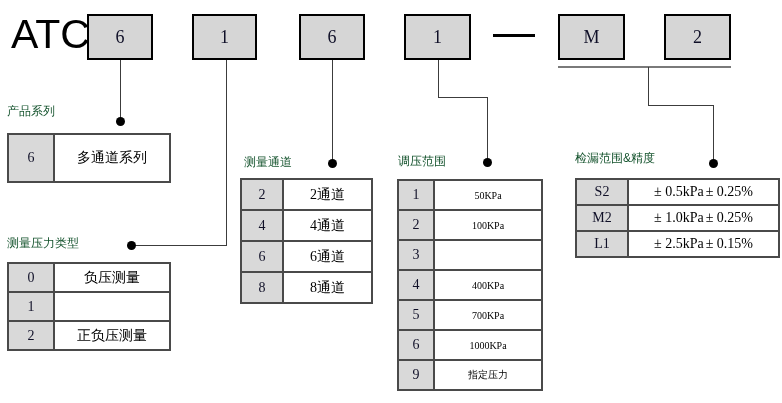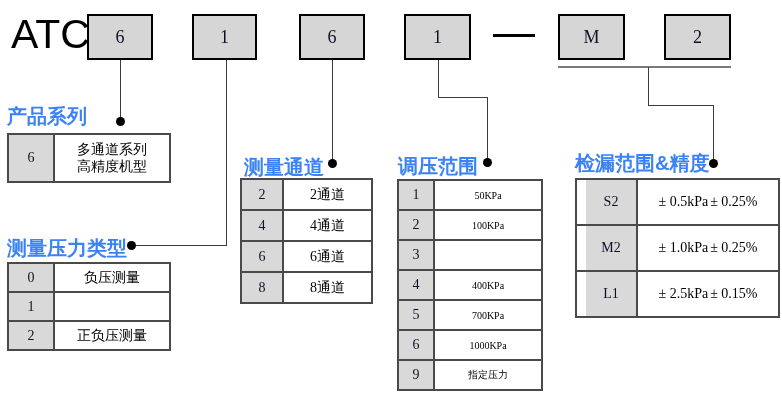--- a/index.html
+++ b/index.html
@@ -22,21 +22,21 @@
   .bx4{left:404px;width:67px;} .bx5{left:558px;width:67px;} .bx6{left:664px;width:67px;}
   .dash-sep {
     position:absolute; left:493px; top:34px; width:42px; height:3px; background:#000;
   }
   .vline, .hline { position:absolute; background:#3c3c3c; }
   .vline { width:1px; } .hline { height:1px; }
   .underline-m2 { position:absolute; left:558px; top:66px; width:173px; height:2px; background:#7a7a7a; }
   .bullet { position:absolute; width:9px; height:9px; border-radius:50%; background:#000; }
   .sec-heading {
     position:absolute; font-family:"Liberation Sans","DejaVu Sans",sans-serif;
-    font-weight:bold; font-size:20px; color:#3b82f6; white-space:nowrap;
+    font-weight:normal; font-size:12px; color:#14532d; white-space:nowrap;
   }
   .tbl {
     position:absolute; box-sizing:border-box; background:#fff;
     border:2px solid #4a4a4a;
   }
   .tbl-row { display:flex; border-top:2px solid #4a4a4a; }
   .tbl-row:first-child { border-top:none; }
   .code-cell {
     box-sizing:border-box; background:#d9d9d9; border-right:2px solid #4a4a4a;
     display:flex; align-items:center; justify-content:center;
@@ -44,21 +44,21 @@
   }
   .desc-cell {
     flex:1 1 auto; display:flex; align-items:center; justify-content:center;
     font-size:14px; color:#000; text-align:center;
   }
   .desc-col { flex-direction:column; line-height:1.25; }
   .t1{left:7px;top:133px;width:164px;} .t1 .tbl-row{height:46px;} .t1 .code-cell{width:46px;}
   .t2{left:7px;top:262px;width:164px;} .t2 .tbl-row{height:27px;} .t2 .code-cell{width:46px;}
   .t3{left:240px;top:178px;width:133px;} .t3 .tbl-row{height:29px;} .t3 .code-cell{width:42px;}
   .t4{left:397px;top:179px;width:146px;} .t4 .tbl-row{height:28px;} .t4 .code-cell{width:36px;} .t4 .desc-cell{font-size:10px;}
-  .t5{left:575px;top:178px;width:205px;} .t5 .tbl-row{height:44px;padding-left:9px;} .t5 .code-cell{width:52px;}
+  .t5{left:575px;top:178px;width:205px;} .t5 .tbl-row{height:24px;} .t5 .code-cell{width:52px;}
   .t5 .desc-cell{gap:2px;}
 </style>
 </head>
 <body>
 
 <div id="canvas">
 
   <div class="atc-logo">ATC</div>
 
   <div class="code-box bx1">
@@ -101,21 +101,20 @@
   <div class="hline" style="left:648px;top:105px;width:66px;"></div>
   <div class="vline" style="left:713px;top:105px;height:55px;"></div>
   <div class="bullet" style="left:709px;top:159px;"></div>
 
   <div class="sec-heading" style="left:7px;top:103px;">产品系列</div>
   <div class="tbl t1">
     <div class="tbl-row">
       <div class="code-cell">6</div>
       <div class="desc-cell desc-col">
         <div>多通道系列</div>
-        <div>高精度机型</div>
       </div>
     </div>
   </div>
 
   <div class="sec-heading" style="left:7px;top:235px;">测量压力类型</div>
   <div class="tbl t2">
     <div class="tbl-row">
       <div class="code-cell">0</div>
       <div class="desc-cell">负压测量</div>
     </div>

